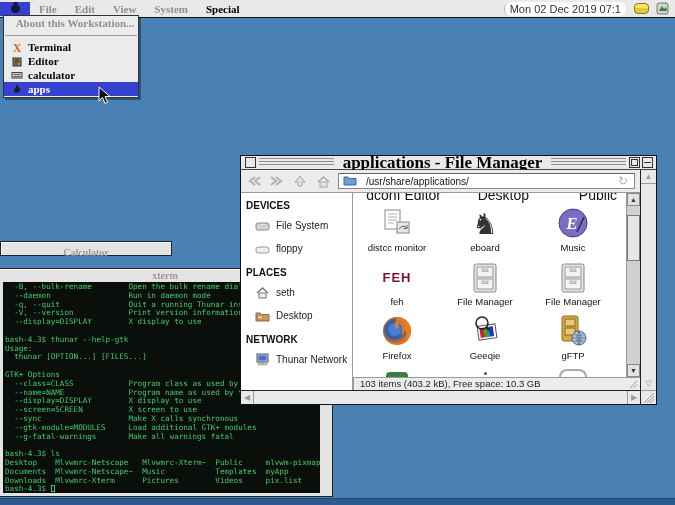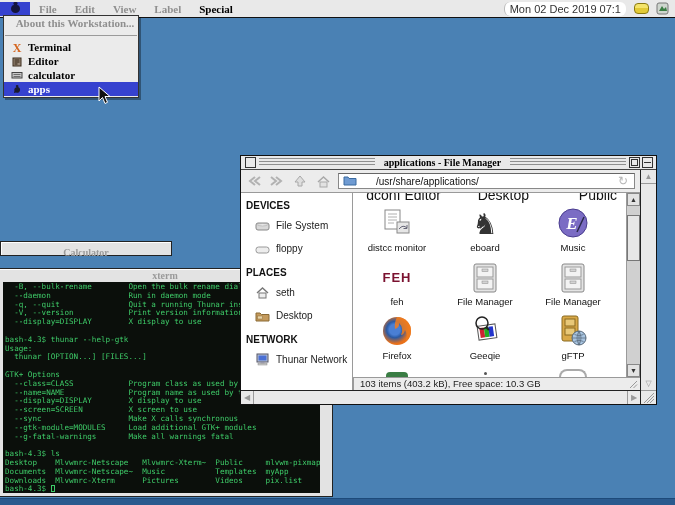--- a/index.html
+++ b/index.html
@@ -51,27 +51,27 @@
   
   #fm { position:absolute; left:240px; top:155px; width:417px; height:250px; background:#e9e9e9;
         border:1px solid #111; z-index:20; }
   .fm-titlebar { position:absolute; left:0; top:0; width:415px; height:14px; display:flex; align-items:center; background:#e9e9e9; border-bottom:1px solid #444; }
   .tb-box { width:11px; height:11px; border:1px solid #333; background:#e9e9e9; flex:0 0 auto; position:relative; }
   .tb-box.close { margin-left:4px; }
   .tb-box.zoom::after { content:""; position:absolute; left:1px; top:1px; width:5px; height:5px; border:1px solid #333; }
   .tb-box.shade::after { content:""; position:absolute; left:1px; top:4px; width:7px; height:1px; background:#333; }
   .tb-box.shade { margin:0 3px 0 2px; }
   .tb-stripes { flex:1; height:9px; margin:0 3px; background:repeating-linear-gradient(to bottom,#8f8f8f 0 1px, transparent 1px 3px); }
-  .fm-title { font-family:"Liberation Serif",serif; font-size:10px; font-weight:bold; color:#000; padding:4px 6px; line-height:13px; }
+  .fm-title { font-family:"Liberation Serif",serif; font-size:17px; font-weight:bold; color:#000; padding:4px 6px; line-height:13px; }
 
   .fm-toolbar { position:absolute; left:0; top:14px; width:399px; height:23px; background:#ececec;
                 border-bottom:1px solid #9a9a9a; display:flex; align-items:center; gap:7px; padding:0 5px; }
   .nav-ic { display:inline-flex; width:16px; height:15px; align-items:center; justify-content:center; }
   .pathfield { flex:1; height:16px; background:#fff; border:1px solid #888; border-top-color:#666;
-               display:flex; align-items:center; gap:19px; padding:0 4px; font-size:10px; color:#111; }
+               display:flex; align-items:center; gap:9px; padding:0 4px; font-size:10px; color:#111; }
   .reload { color:#b5b5b5; font-size:12px; line-height:12px; margin-right:2px; }
 
   .fm-sidebar { position:absolute; left:0; top:37px; width:112px; height:197px; background:#fff;
                 border-right:1px solid #9a9a9a; overflow:hidden; font-size:10px; color:#222; }
   .sb-header { font-weight:bold; padding:7px 0 3px 5px; color:#111; }
   .sb-item { height:23px; display:flex; align-items:center; gap:6px; padding-left:14px; }
   .sb-item .sb-ic { width:15px; display:inline-flex; }
 
   .fm-iconview { position:absolute; left:112px; top:37px; width:273px; height:184px; background:#fff; overflow:hidden; }
   #fm-partials { position:absolute; left:0; top:-6px; width:264px; display:grid; grid-template-columns:repeat(3,88px); }
@@ -121,21 +121,21 @@
   <div id="menubar">
     <div class="logo">
       <span class="ic"><svg width="13" height="13" viewBox="0 0 13 13">
             <path d="M6 1 C4 1 4 3 5 4 C3 4 2 6 2 8 C2 10 4 12 6.5 12 C9 12 11 10 11 8 C11 6 10 4 8 4 C9 3 9 1 7 1 Z" fill="#14143c"></path>
           </svg></span>
     </div>
     <div id="menus">
         <span class="menu-label">File</span>
         <span class="menu-label">Edit</span>
         <span class="menu-label">View</span>
-        <span class="menu-label">Label</span>
+        <span class="menu-label">System</span>
         <span class="menu-label enabled">Special</span>
       </div>
     <div class="mb-right">
       <div class="clock">Mon 02 Dec 2019 07:1</div>
       <span class="tray-notes"></span>
       <span class="tray-app ic">
           <svg width="13" height="13">
             <rect x="1" y="1" width="11" height="11" rx="2" fill="#cfd6cf" stroke="#777"></rect>
             <path d="M3 9 L6 4 L8 7 L10 5 L11 9 Z" fill="#3a7d44"></path>
           </svg>

